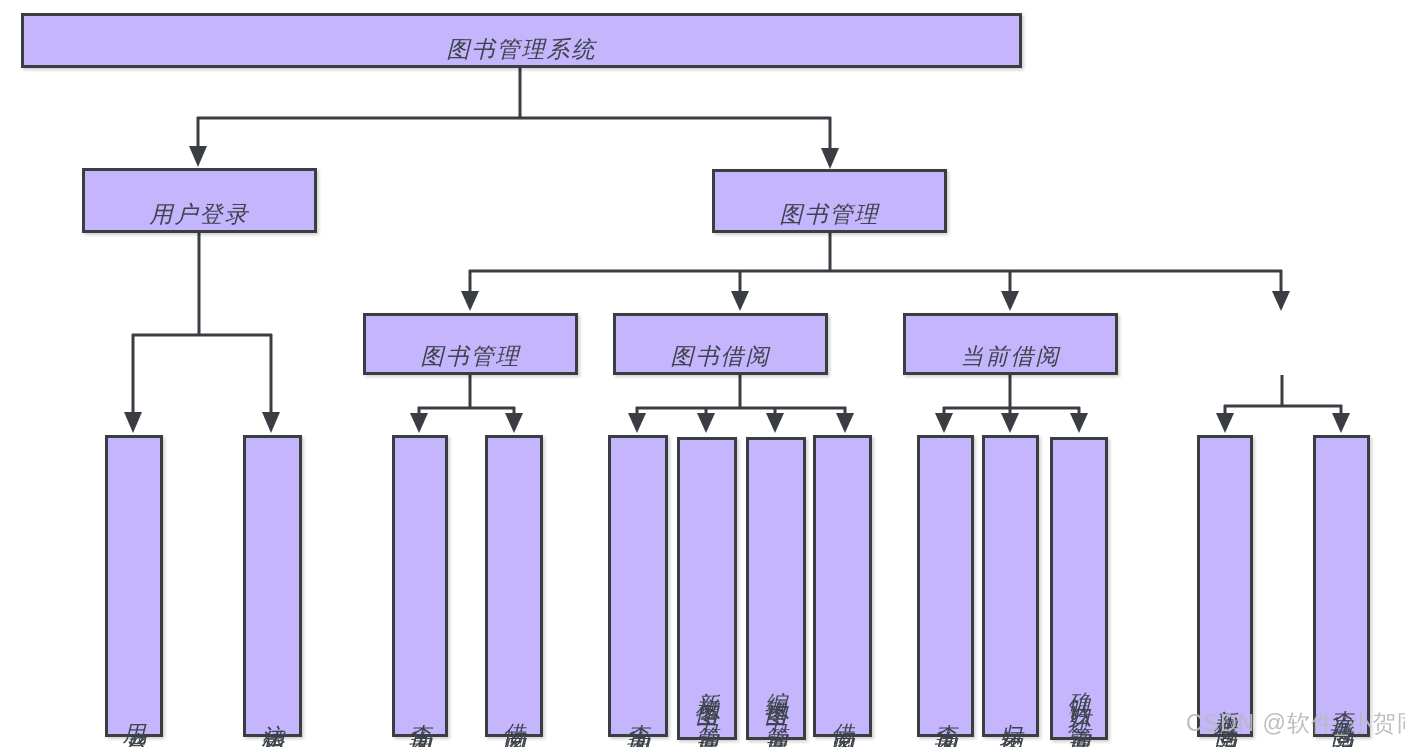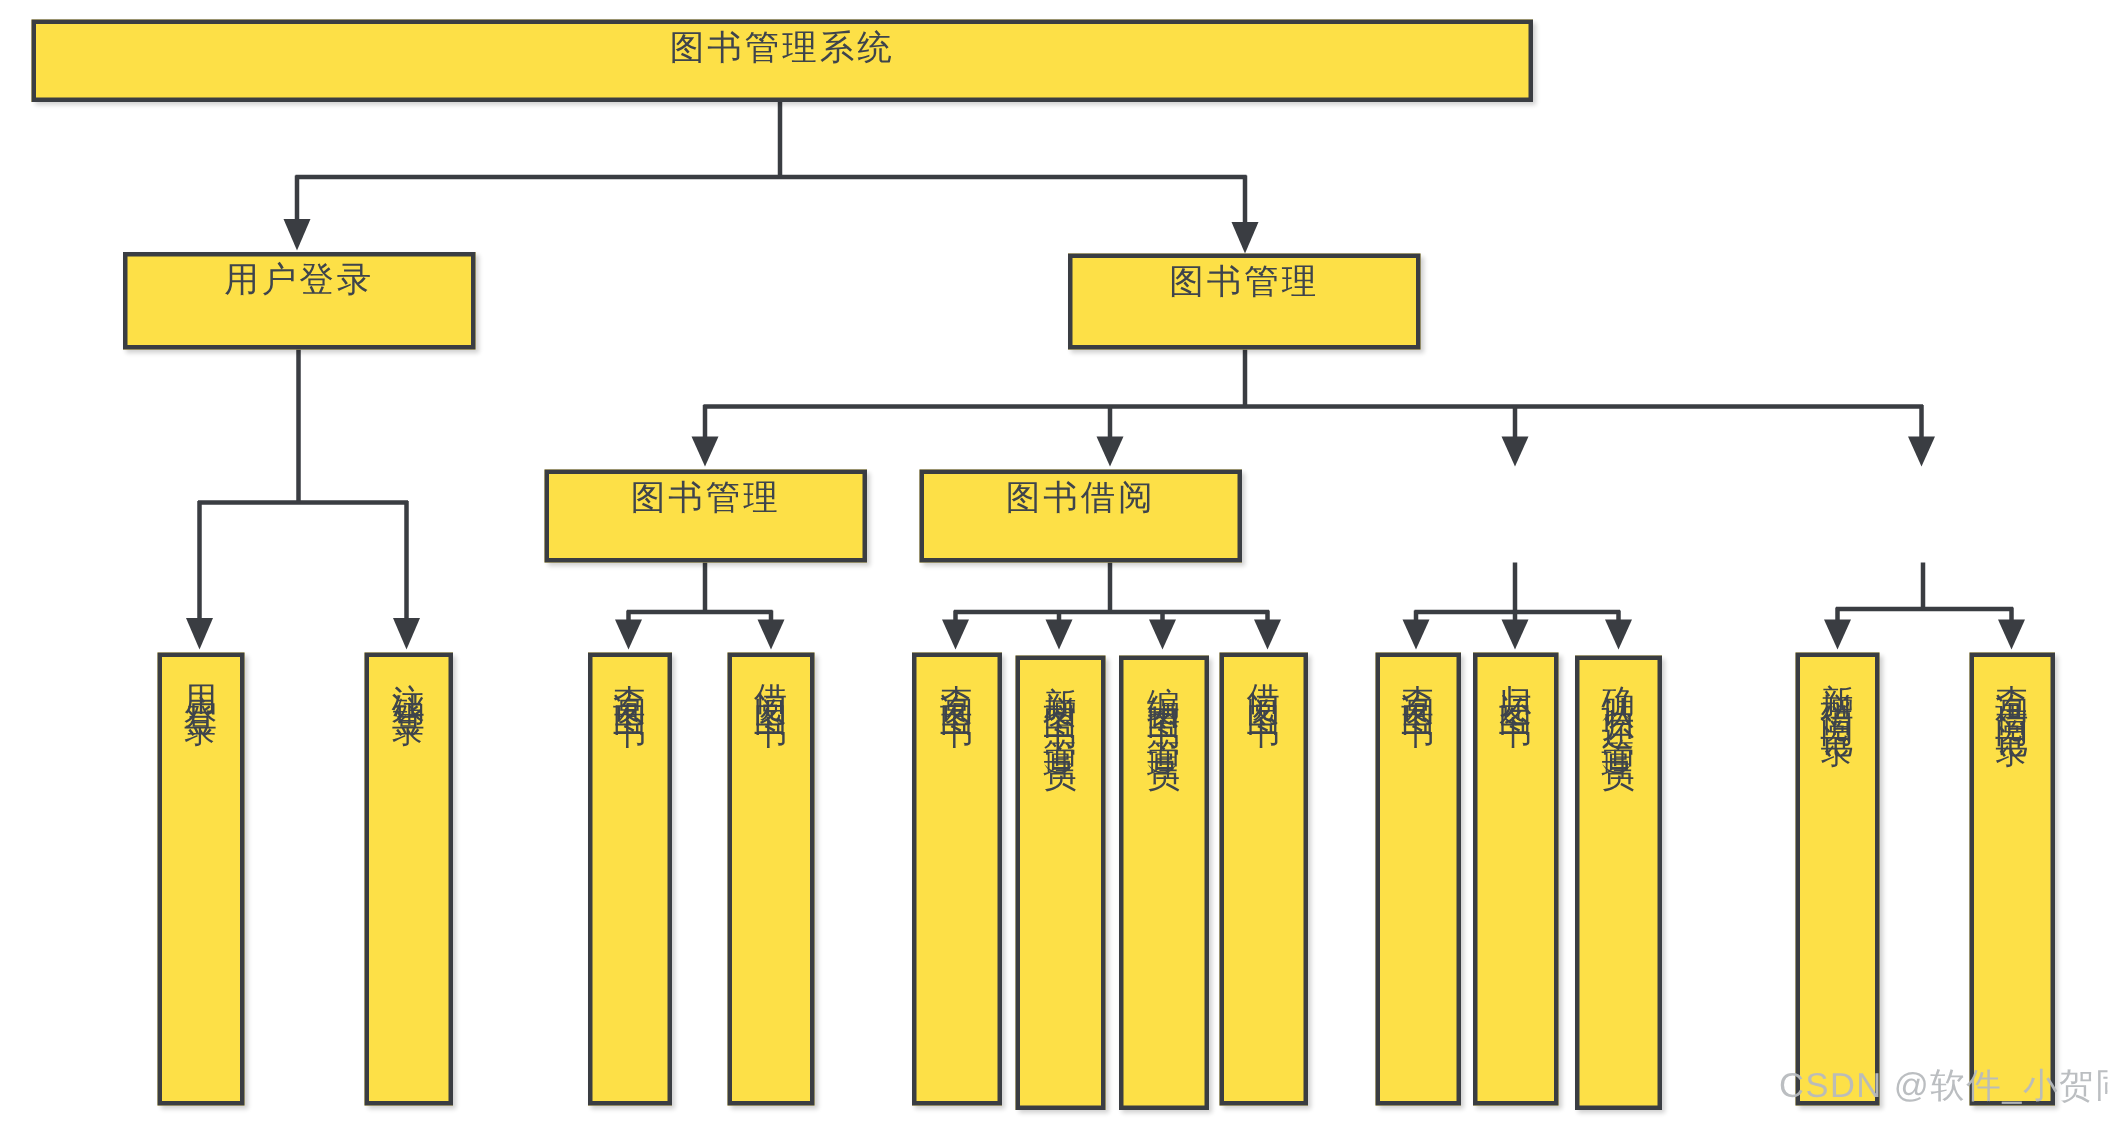--- a/index.html
+++ b/index.html
@@ -16,24 +16,25 @@
     font-family:"Liberation Sans","DejaVu Sans",sans-serif;
     color:var(--text);
     position:relative;
   }
   .stage{position:absolute;left:0;top:0;width:1405px;height:747px}
   svg.connectors{position:absolute;left:0;top:0;pointer-events:none}
   svg.connectors line{stroke:var(--line);stroke-width:3}
   svg.connectors polygon{fill:var(--line)}
   .node{
     position:absolute;
-    background:#fde047;
+    background:#c4b5fd;
     border:3px solid var(--border);
-    display:flex;align-items:flex-start;justify-content:center;
+    display:flex;align-items:flex-end;justify-content:center;
     box-shadow:2px 2px 3px rgba(0,0,0,0.18);
+    font-style:italic;
   }
   .hbox span{
     font-size:23px;
     letter-spacing:2px;
     white-space:nowrap;
     color:var(--text);
   }
   .vbox span{
     writing-mode:vertical-lr;
     text-orientation:mixed;
@@ -144,20 +145,23 @@
   <div class="node hbox" style="left:712px;top:169px;width:235px;height:64px">
     <span>图书管理</span>
   </div>
 
   <div class="node hbox" style="left:363px;top:313px;width:215px;height:62px">
     <span>图书管理</span>
   </div>
   <div class="node hbox" style="left:613px;top:313px;width:215px;height:62px">
     <span>图书借阅</span>
   </div>
+  <div class="node hbox" style="left:903px;top:313px;width:215px;height:62px">
+    <span>当前借阅</span>
+  </div>
 
   <div class="node vbox" style="left:105px;top:435px;width:58px;height:302px">
     <span>用户登录</span>
   </div>
   <div class="node vbox" style="left:243px;top:435px;width:59px;height:302px">
     <span>注销登录</span>
   </div>
 
   <div class="node vbox" style="left:392px;top:435px;width:56px;height:302px">
     <span>查询图书</span>

